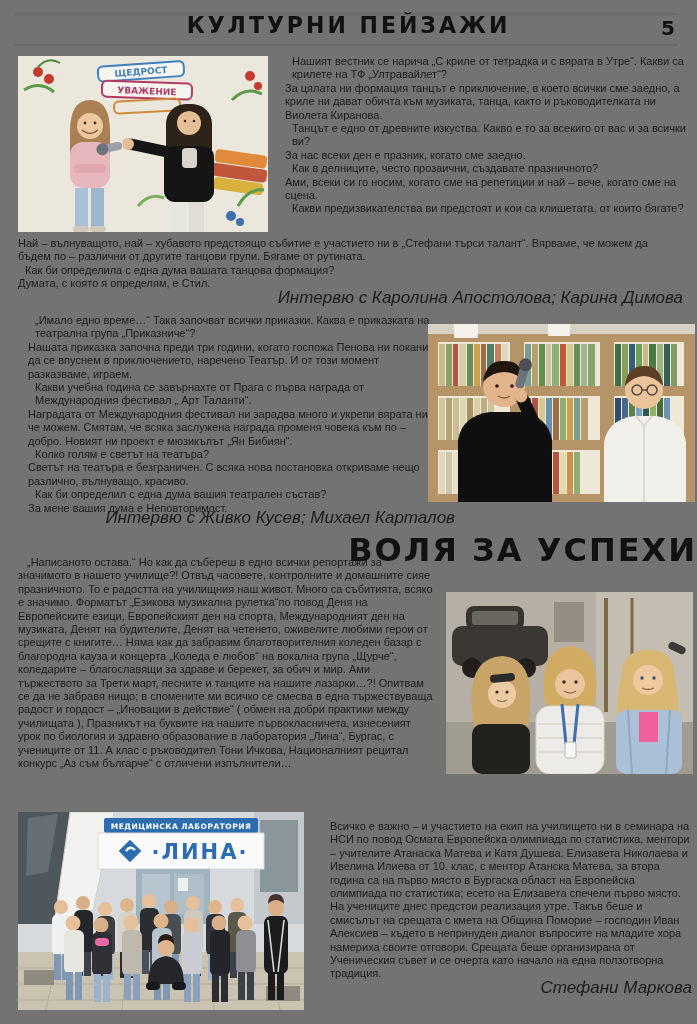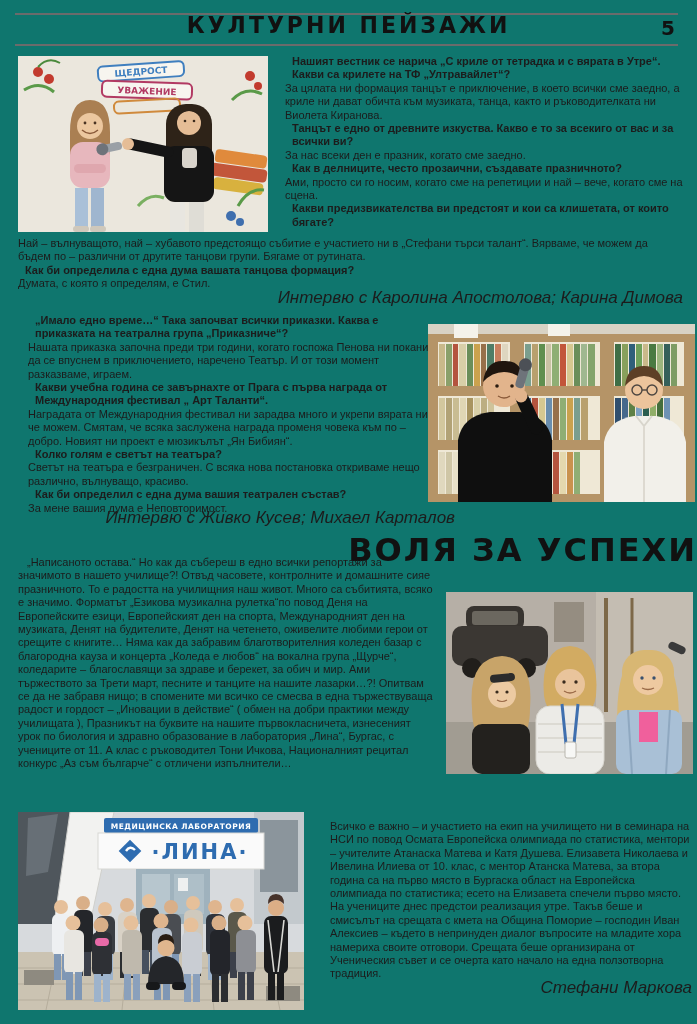--- a/index.html
+++ b/index.html
@@ -1,34 +1,34 @@
 <!DOCTYPE html>
 <html><head>
 <meta charset="utf-8">
 <style>
   html,body{margin:0;padding:0;background:#888;}
   .page{
-    position:relative;width:697px;height:1024px;background:#0f766e;
+    position:relative;width:697px;height:1024px;background:#737373;
     margin:0 auto;overflow:hidden;
     font-family:"Liberation Sans","DejaVu Sans",sans-serif;
     color:#1c1c1c;
   }
   .rule{position:absolute;left:15px;width:663px;height:2px;background:#6b6b6b;}
   .page-title{
     position:absolute;left:0;top:13px;width:697px;text-align:center;
     font-family:"DejaVu Sans",sans-serif;font-weight:800;font-size:22px;
     letter-spacing:3px;color:#111;transform:scaleY(1.05);
   }
   .page-number{
     position:absolute;right:22px;top:16px;
     font-family:"DejaVu Sans",sans-serif;font-weight:800;font-size:20px;color:#111;
   }
   .art{position:absolute;font-size:11px;line-height:13.4px;}
   .art p{margin:0;}
-  .q{font-weight:bold;padding-left:7px;}
+  .q{font-weight:normal;padding-left:7px;}
   .byline{font-style:italic;text-align:right;font-size:17px;margin-top:3px;}
   .section-title{
     position:absolute;left:0;top:531px;width:697px;text-align:right;
     font-family:"DejaVu Sans",sans-serif;font-weight:800;font-size:32px;
     letter-spacing:2px;color:#111;transform:scaleY(1.02);
   }
   .indent{text-indent:9px;}
   .photo{position:absolute;overflow:hidden;}
   .photo svg{display:block;width:100%;height:100%;}
   svg text{font-family:"DejaVu Sans","Liberation Sans",sans-serif;}
@@ -106,21 +106,21 @@
       </g>
     </svg>
   </div>
 
   <div class="art" style="left:285px;top:55px;width:403px;">
     <p class="q">Нашият вестник се нарича „С криле от тетрадка и с вярата в Утре“. Какви са крилете на ТФ „Ултравайлет“?</p>
     <p class="a">За цялата ни формация танцът е приключение, в което всички сме заедно, а криле ни дават обичта към музиката, танца, както  и ръководителката ни Виолета Киранова.</p>
     <p class="q">Танцът е едно от древните изкуства. Какво е то за всекиго от вас и за всички ви?</p>
     <p class="a">За нас всеки ден е празник, когато сме заедно.</p>
     <p class="q">Как в делниците, често прозаични, създавате празничното?</p>
-    <p class="a">Ами, просто си го носим, когато сме на репетиции и най – вече, когато сме на сцена.</p>
+    <p class="a">Ами, всеки си го носим, когато сме на репетиции и най – вече, когато сме на сцена.</p>
     <p class="q">Какви предизвикателства ви предстоят и кои са клишетата, от които бягате?</p>
   </div>
 
   <div class="art" style="left:18px;top:237px;width:665px;">
     <p class="a">Най – вълнуващото, най – хубавото предстоящо събитие е участието ни в „Стефани търси талант“. Вярваме, че можем да бъдем по – различни от другите танцови групи. Бягаме от рутината.</p>
     <p class="q">Как би определила с една дума вашата танцова формация?</p>
     <p class="a">Думата, с която я определям, е  Стил.</p>
     <p class="byline">Интервю с Каролина Апостолова; Карина Димова</p>
   </div>
 

